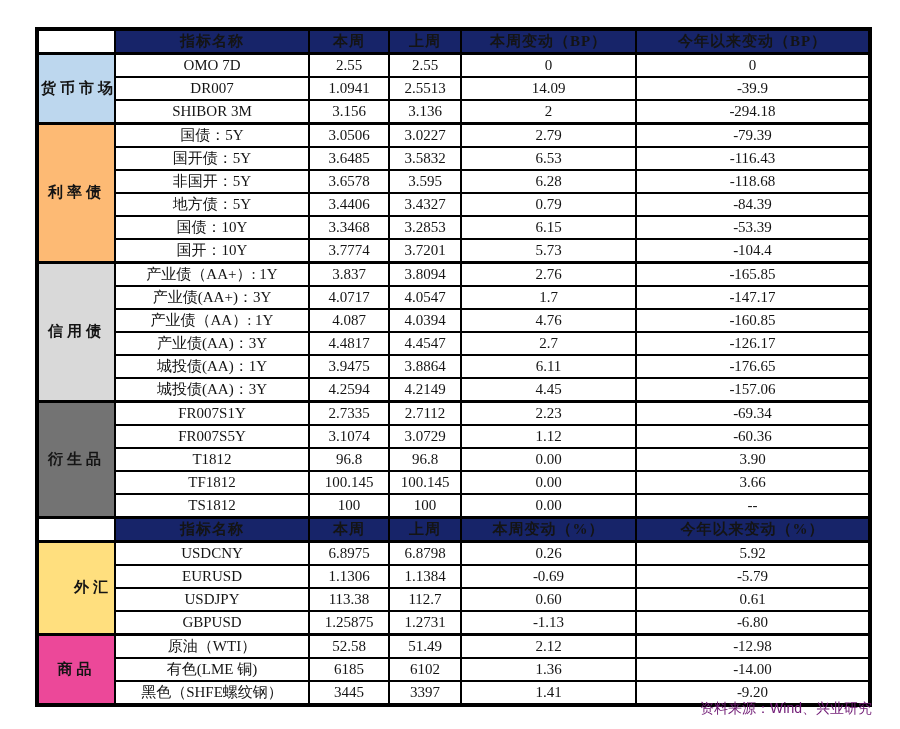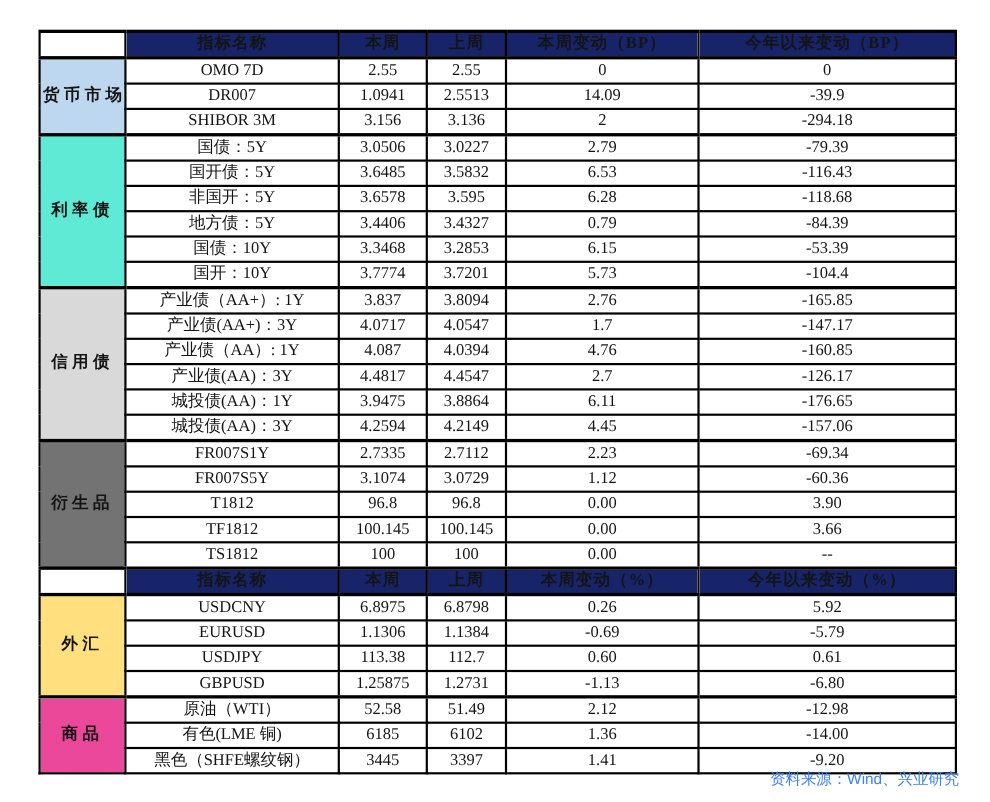--- a/index.html
+++ b/index.html
@@ -9,21 +9,21 @@
     background:#ffffff;
     font-family:"Liberation Serif","DejaVu Serif",serif;
     overflow:hidden;
   }
   table.indicators{
     position:absolute;
     left:35px;top:27px;
     width:833px;
     border-collapse:collapse;
     table-layout:fixed;
-    border:1px solid #000000;
+    border:4px solid #000000;
   }
   table.indicators td{
     border:2px solid #000;
     height:21px;
     padding:0 2px;
     text-align:center;
     vertical-align:middle;
     font-size:15px;
     color:#141414;
     line-height:1.05;
@@ -44,21 +44,21 @@
     letter-spacing:4px;
     font-weight:700;
     color:#1a1a1a;
   }
   td.name{font-size:15px;margin-left:32px;}
   .source-note{
     position:absolute;
     right:28px;top:700px;
     font-family:"Liberation Sans","DejaVu Sans",sans-serif;
     font-size:14px;
-    color:#3b82f6;
+    color:#701a75;
   }
 </style>
 </head>
 <body>
 
 <div class="page">
 
   <table class="indicators">
     <colgroup>
       <col style="width:78px">
@@ -93,21 +93,21 @@
           <td class="value">-39.9</td>
         </tr>
         <tr>
           <td class="name">SHIBOR 3M</td>
           <td class="value">3.156</td>
           <td class="value">3.136</td>
           <td class="value">2</td>
           <td class="value">-294.18</td>
         </tr>
         <tr class="section-start">
-          <td class="cat" rowspan="6" style="background: #5eead4;">利率债</td>
+          <td class="cat" rowspan="6" style="background: #fdba74;">利率债</td>
           <td class="name">国债：5Y</td>
           <td class="value">3.0506</td>
           <td class="value">3.0227</td>
           <td class="value">2.79</td>
           <td class="value">-79.39</td>
         </tr>
         <tr>
           <td class="name">国开债：5Y</td>
           <td class="value">3.6485</td>
           <td class="value">3.5832</td>
@@ -223,21 +223,21 @@
         </tr>
         <tr class="section-start">
           <td class="corner"></td>
           <td class="head">指标名称</td>
           <td class="head">本周</td>
           <td class="head">上周</td>
           <td class="head">本周变动（%）</td>
           <td class="head">今年以来变动（%）</td>
         </tr>
         <tr class="section-start">
-          <td class="cat" rowspan="4" style="background: rgb(255, 223, 126);">外汇</td>
+          <td class="cat" rowspan="4" style="background: rgb(255, 223, 126); text-align: right;">外汇</td>
           <td class="name">USDCNY</td>
           <td class="value">6.8975</td>
           <td class="value">6.8798</td>
           <td class="value">0.26</td>
           <td class="value">5.92</td>
         </tr>
         <tr>
           <td class="name">EURUSD</td>
           <td class="value">1.1306</td>
           <td class="value">1.1384</td>

